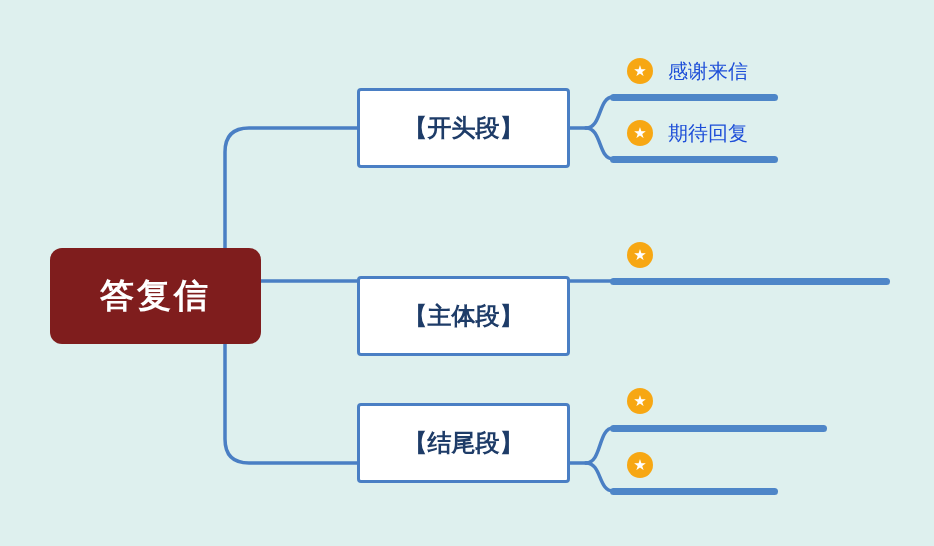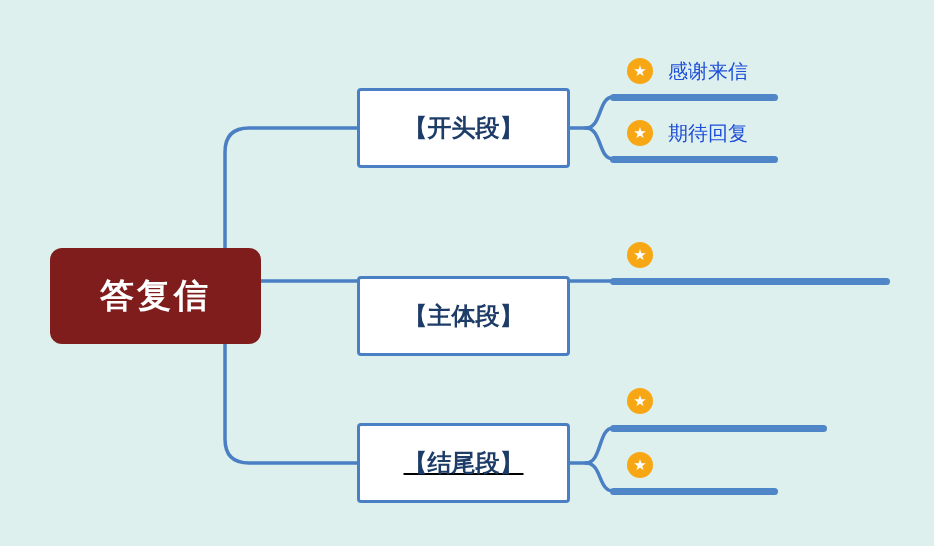--- a/index.html
+++ b/index.html
@@ -62,21 +62,21 @@
     justify-content: center;
     cursor: pointer;
   }
   .branch-node span {
     color: #1e3c68;
     font-size: 24px;
     font-weight: bold;
   }
   .branch-opening { top: 88px; }
   .branch-body    { top: 232px; margin-top: 44px; }
-  .branch-closing { top: 423px; text-decoration: underline; }
+  .branch-closing { top: 403px; }
 
   .leaf {
     position: absolute;
     left: 627px;
     height: 26px;
     display: flex;
     align-items: center;
     gap: 15px;
     cursor: pointer;
   }

